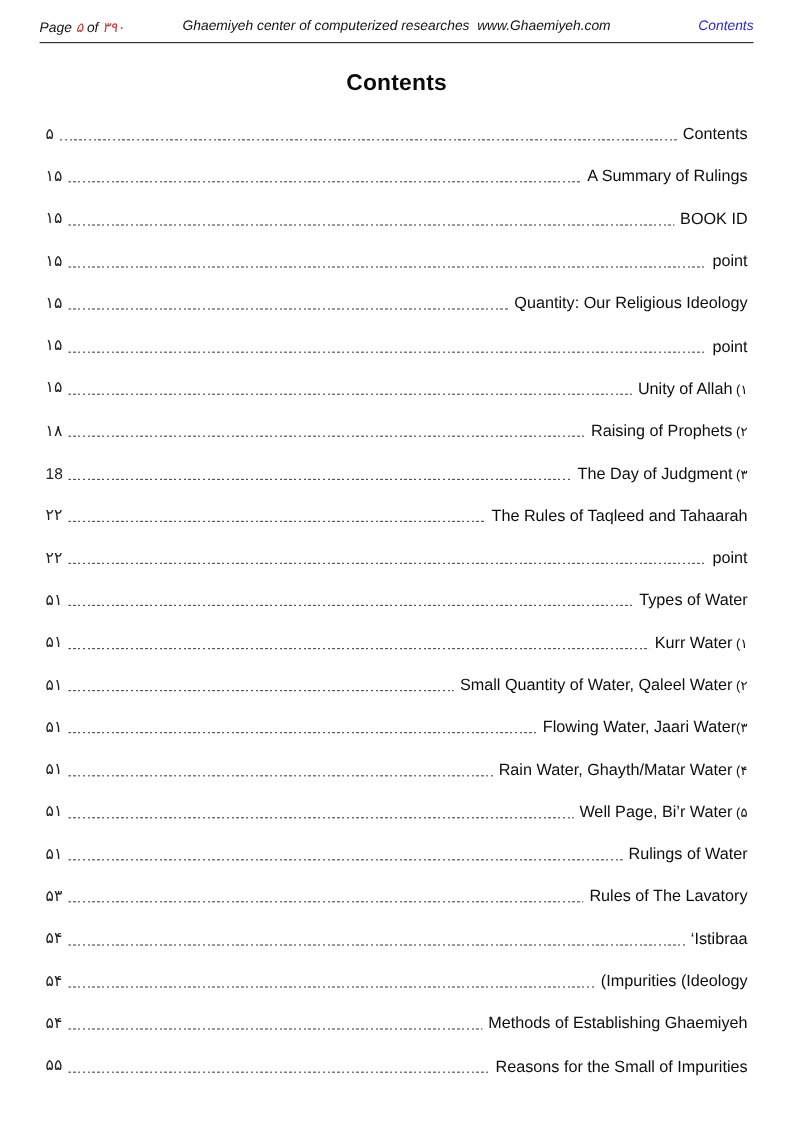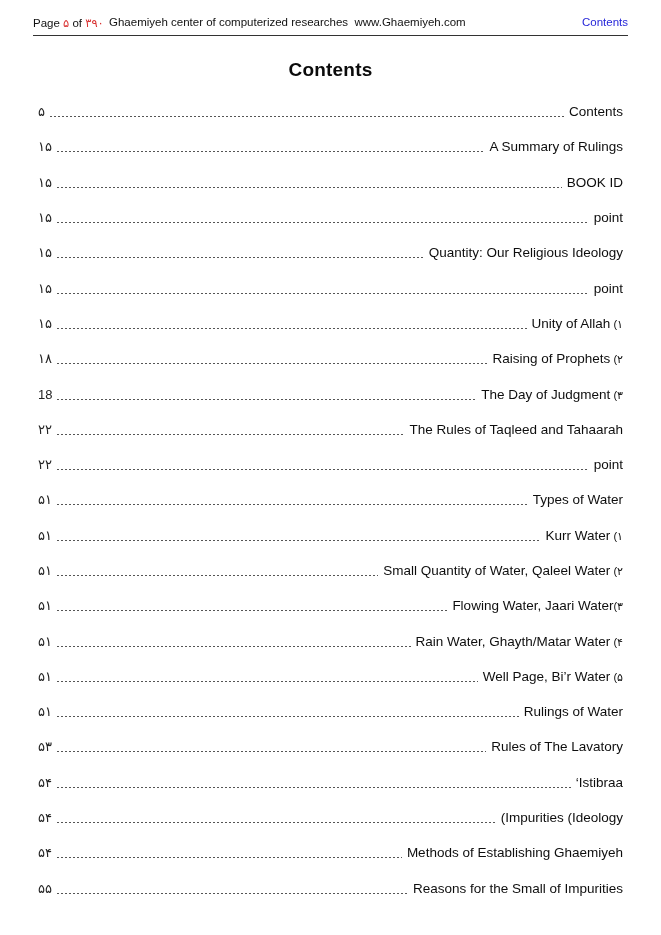--- a/index.html
+++ b/index.html
@@ -7,24 +7,24 @@
     width: 661px; height: 935px;
     background: #ffffff;
     position: relative;
     font-family: "Liberation Sans", "DejaVu Sans", sans-serif;
     color: #111111;
     overflow: hidden;
   }
   
   .header {
     position: absolute; left: 33px; right: 33px; top: 13px;
-    height: 22px; font-size: 11.5px;
+    height: 22px; font-size: 11.5px; font-style: italic;
   }
   .hleft  { position: absolute; left: 0; top: 3px; white-space: pre; }
-  .hcenter{ position: absolute; left: 76px; right: 60px; top: 3px; white-space: pre; }
+  .hcenter{ position: absolute; left: 60px; right: 60px; top: 3px; text-align: center; white-space: pre; }
   .hright { position: absolute; right: 0; top: 3px; color: #2626d9; text-decoration: none; cursor: pointer; }
   .red    { color: #d93232; }
   .header-rule {
     position: absolute; left: 33px; right: 33px; top: 35px;
     border-top: 1px solid #333333; height: 0;
   }
   
   h1.page-title {
     position: absolute; top: 59px; left: 0; right: 0;
     margin: 0; text-align: center;

